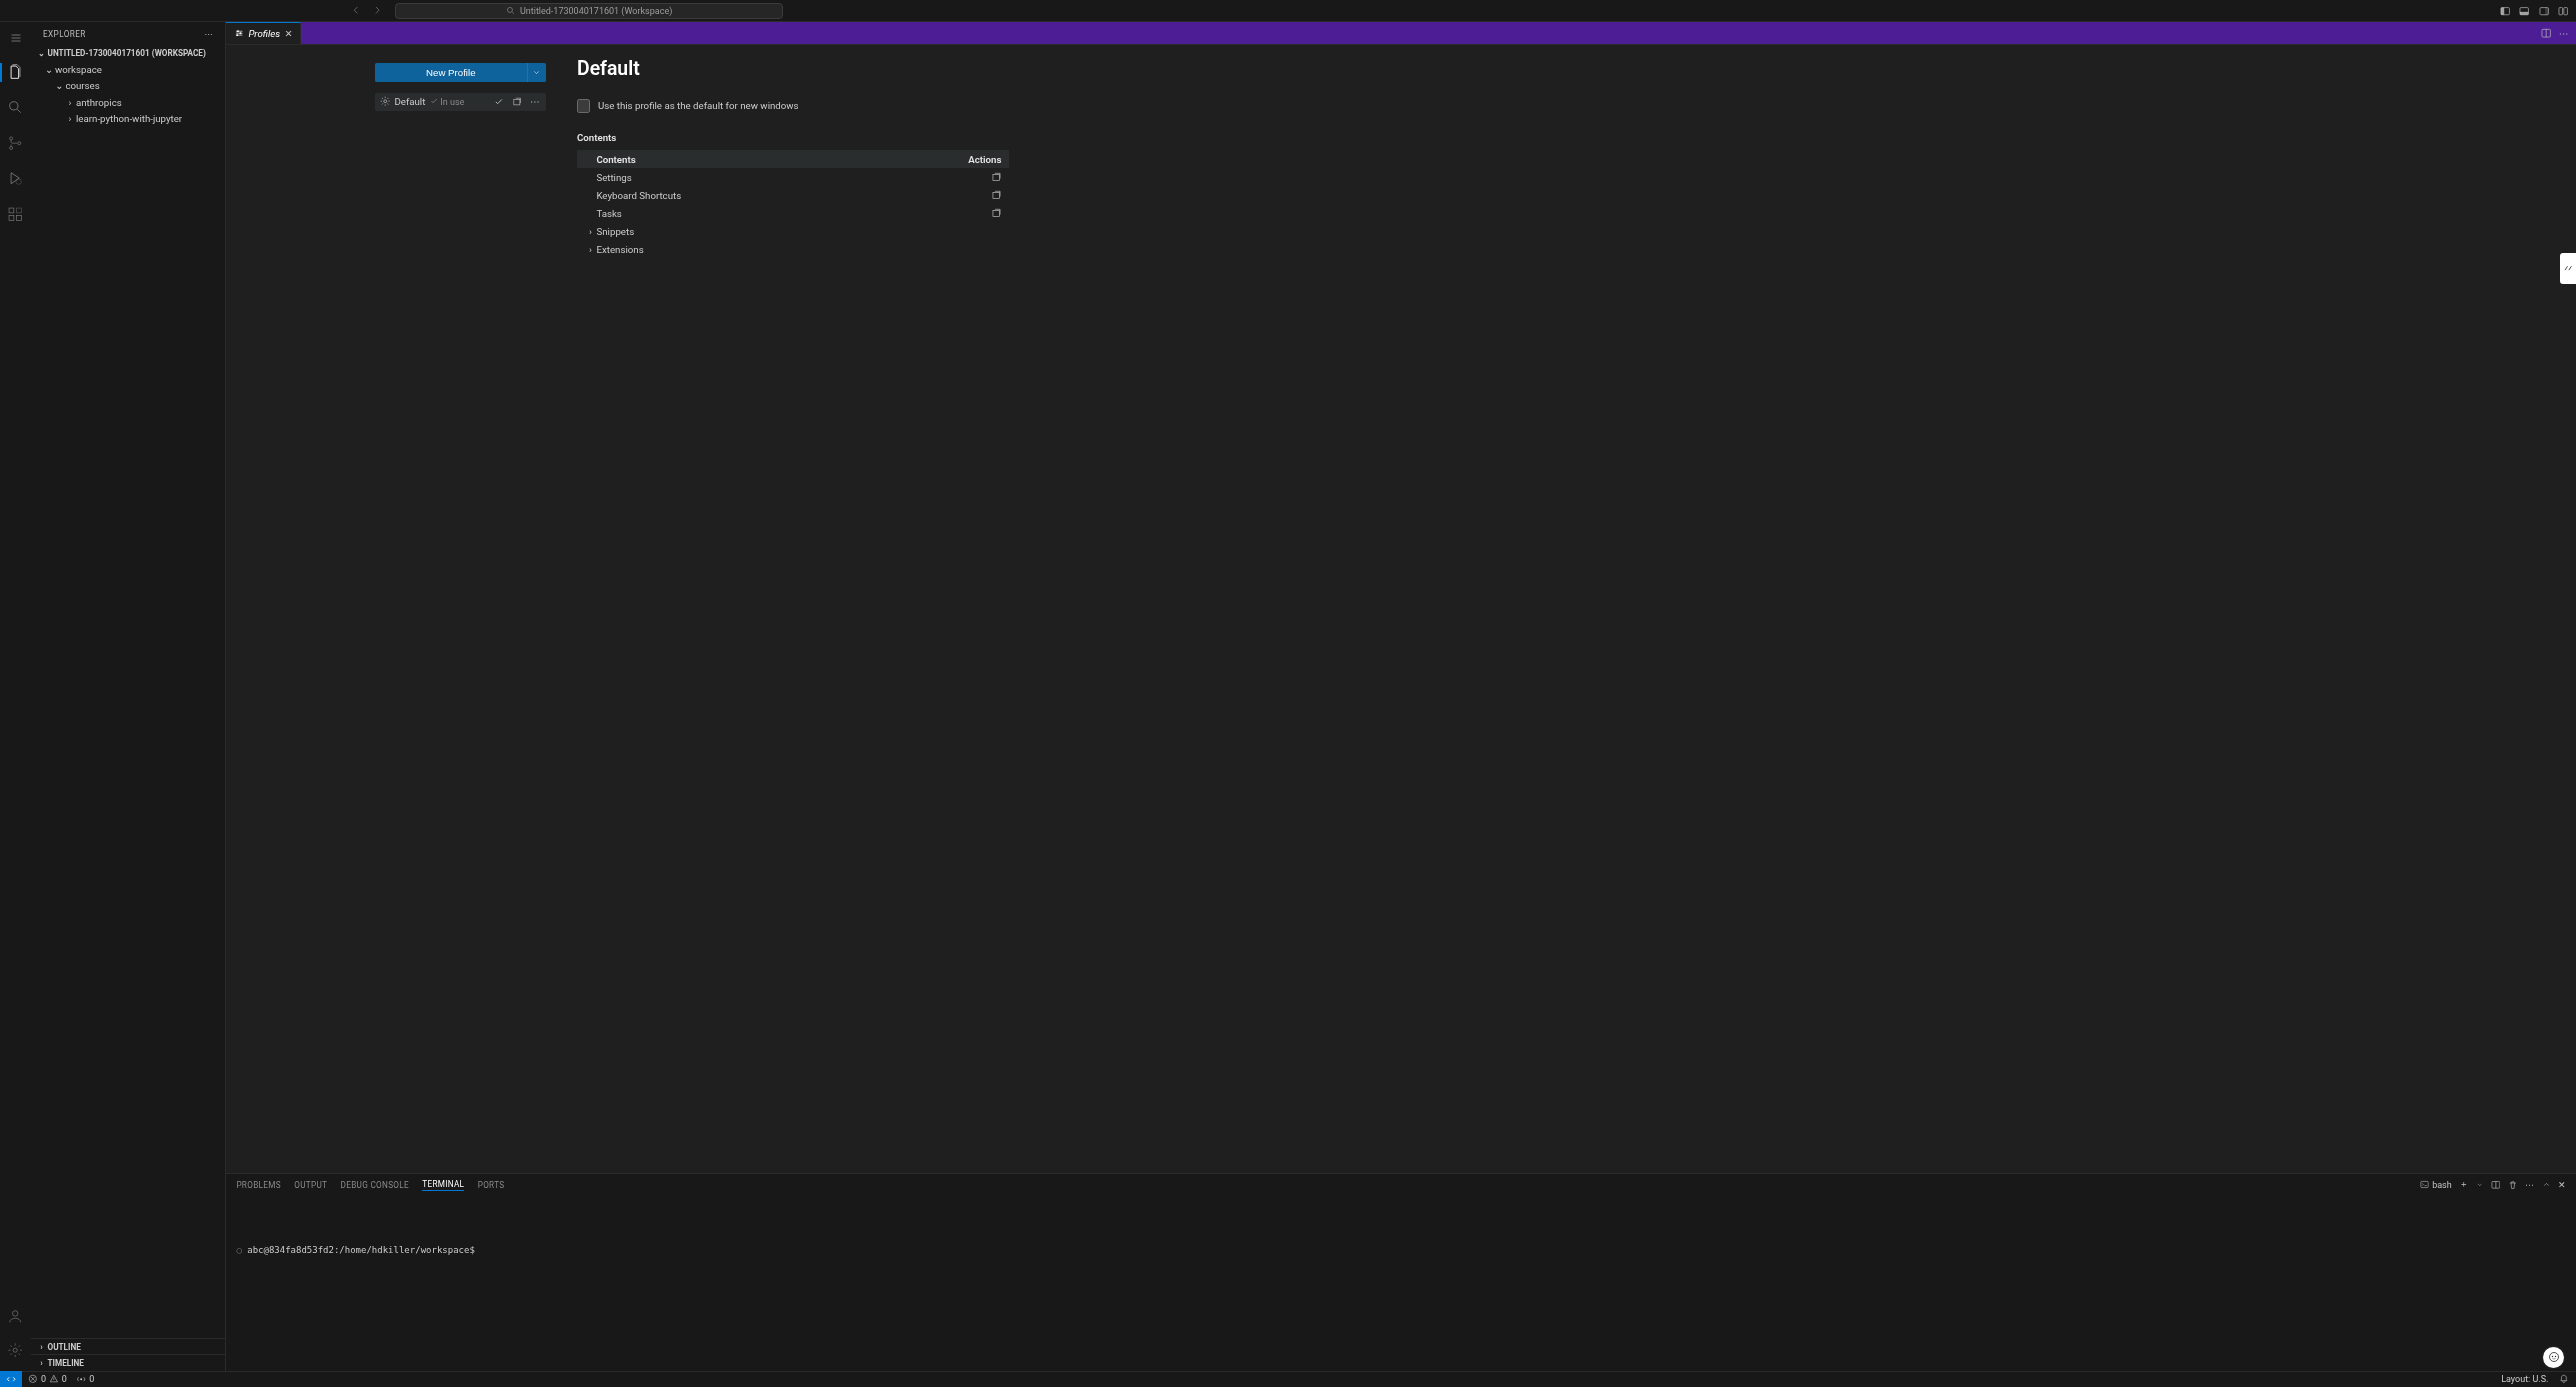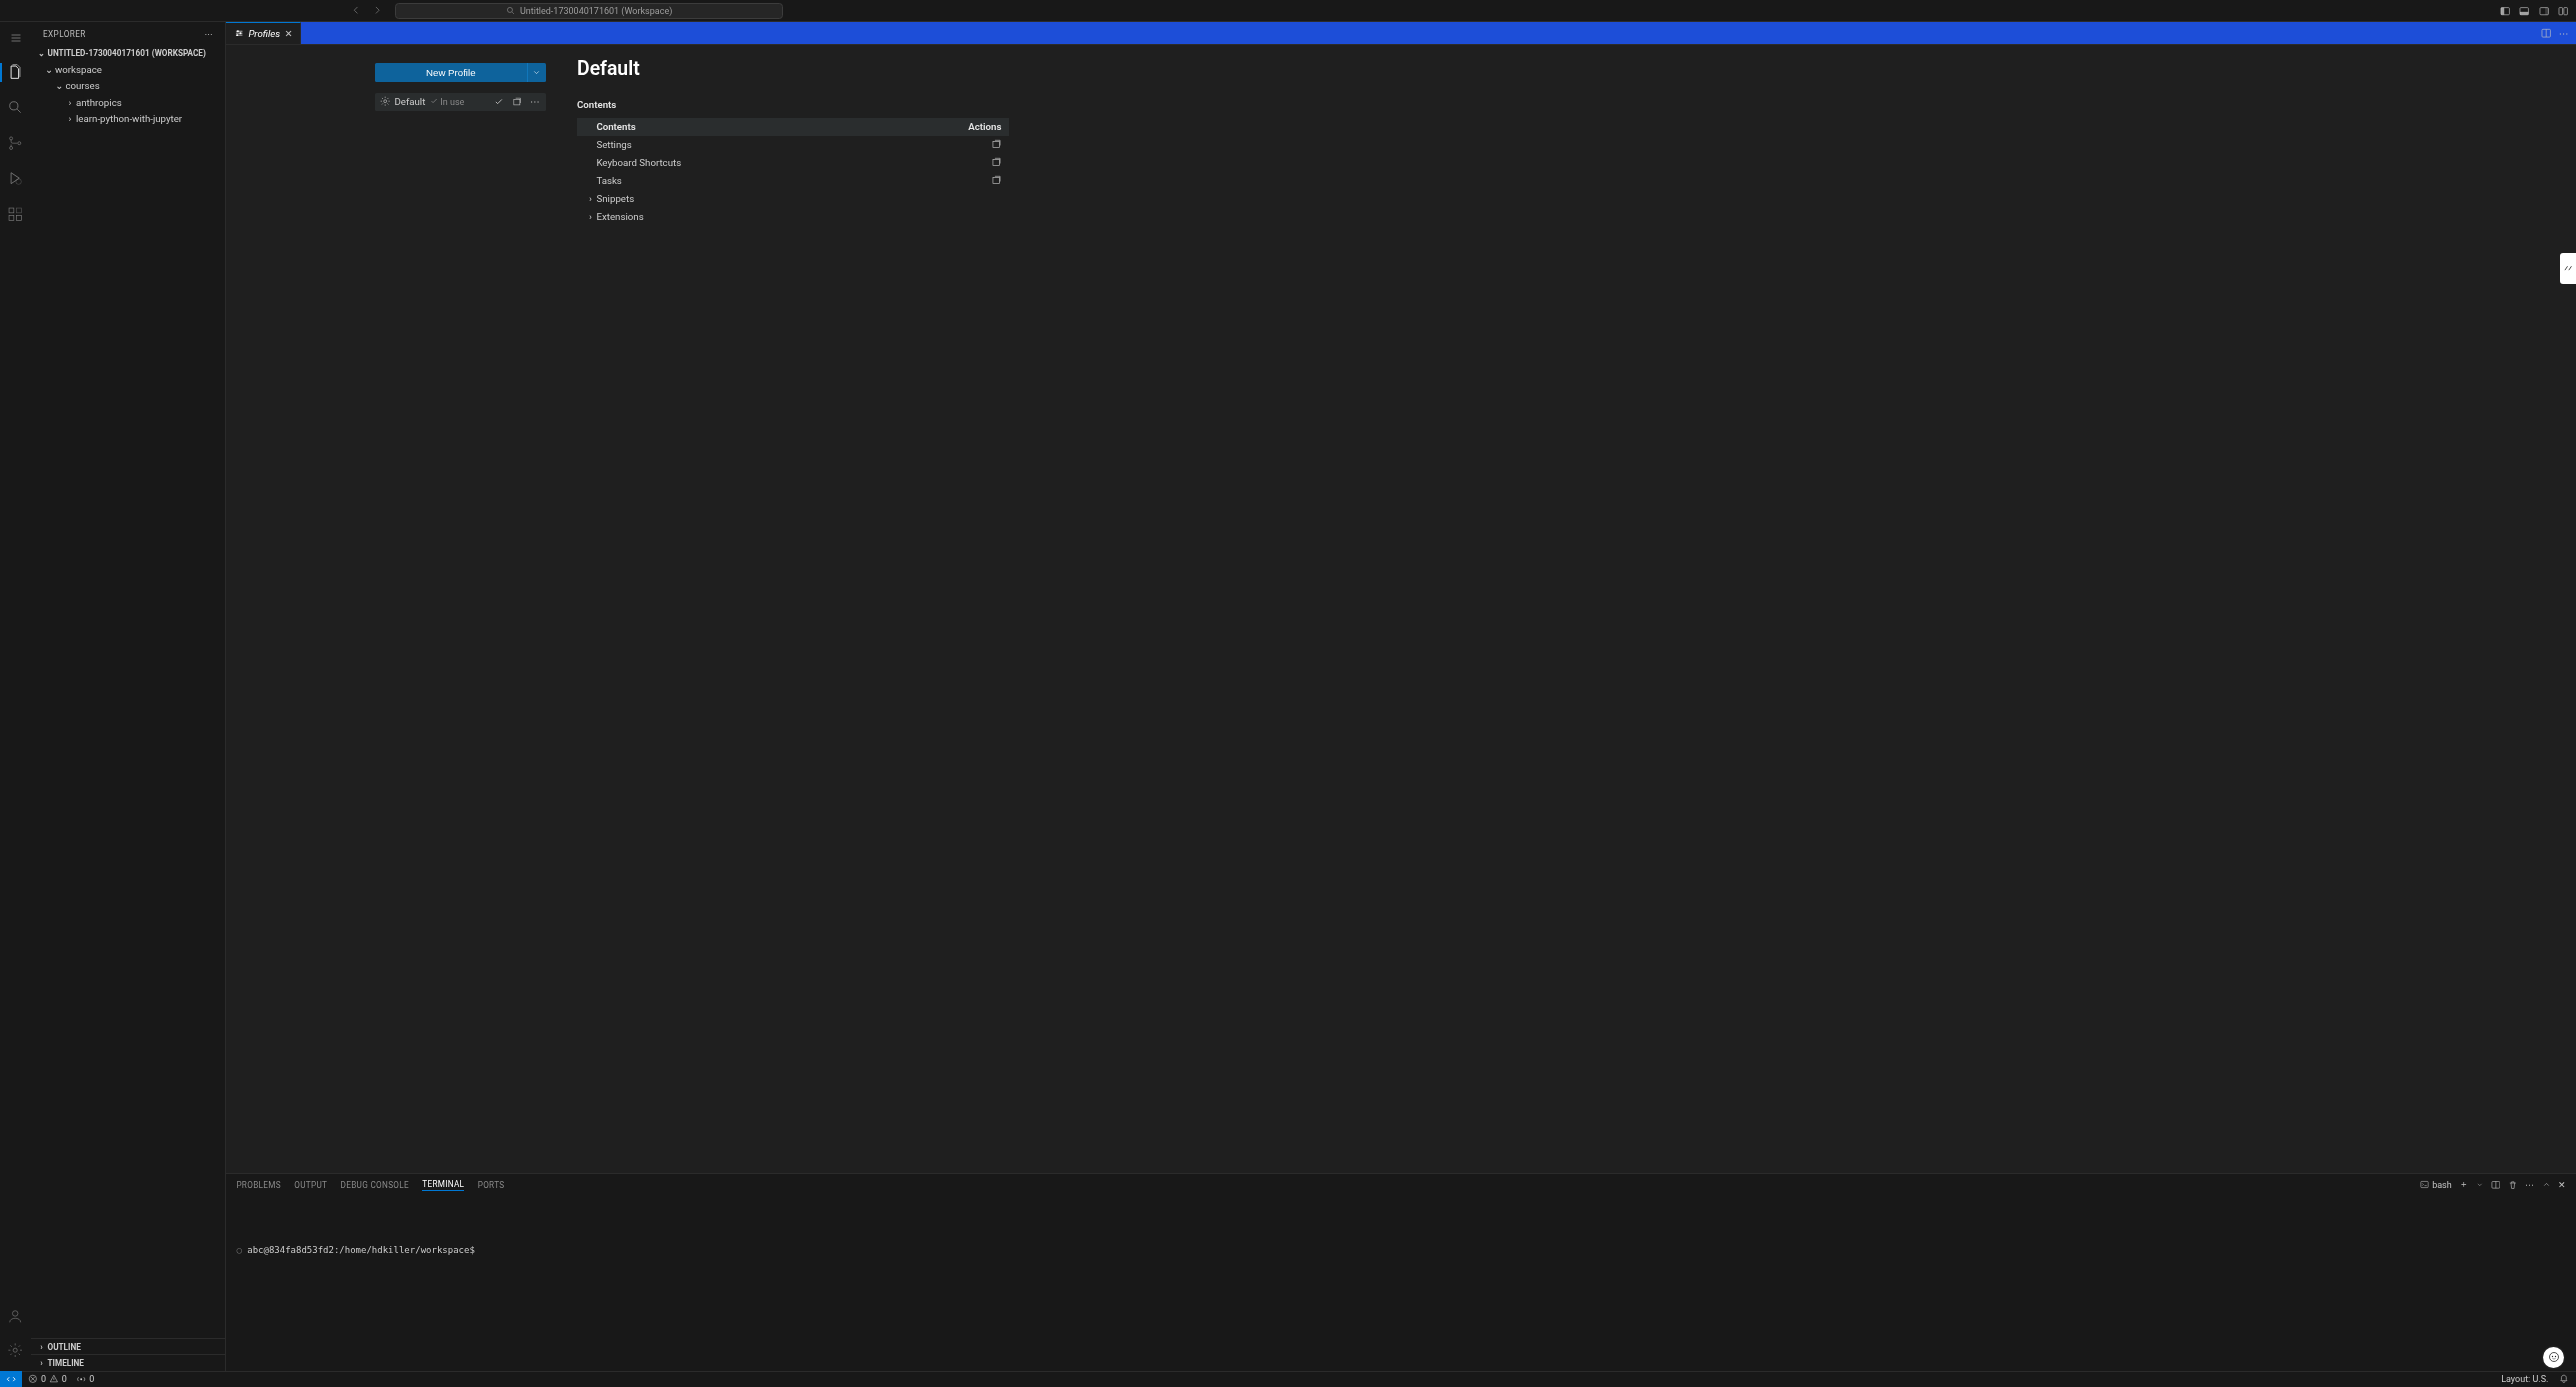--- a/index.html
+++ b/index.html
@@ -92,21 +92,21 @@
 .chev { width: 12px; display: inline-flex; justify-content: center; color: #c5c5c5; }
 .sidebar-footer .section-hdr {
   display: flex; align-items: center; height: 16.4px; padding-left: 4.5px;
   font-size: 8.2px; font-weight: 700; color: #cccccc; border-top: 0.7px solid #2b2b2b;
 }
 
 
 .editor-col { flex: 1; display: flex; flex-direction: column; min-width: 0; background: #1f1f1f; }
 
 
-.tab-bar { height: 22.4px; background: #1d4ed8; display: flex; align-items: stretch; border-bottom: 0.7px solid #2b2b2b; }
+.tab-bar { height: 22.4px; background: #4c1d95; display: flex; align-items: stretch; border-bottom: 0.7px solid #2b2b2b; }
 .tab {
   display: flex; align-items: center; gap: 4.5px; padding: 0 7.5px;
   background: #1f1f1f; border-top: 0.7px solid #0078d4; border-right: 0.7px solid #2b2b2b;
   font-style: italic; color: #ffffff; font-size: 9.7px;
 }
 .tab .tab-close { color: #c5c5c5; cursor: pointer; font-style: normal; }
 .tab-actions { margin-left: auto; display: flex; align-items: center; gap: 7.5px; padding-right: 7.5px; color: #c5c5c5; }
 
 
 .editor-body { flex: 1; display: flex; min-height: 0; overflow: auto; }
@@ -395,20 +395,24 @@
                 </span>
             <span class="mini">⋯</span>
           </div>
         </div>
        </div>
       </div>
 
       <div class="profiles-right">
         <h1>Default</h1>
 
+        <div class="checkbox-row">
+          <div class="fake-checkbox"></div>
+          <span>Use this profile as the default for new windows</span>
+        </div>
 
         <div class="section-title">Contents</div>
         <div class="contents-block">
           <div class="contents-hdr">
             <span>Contents</span>
             <span class="c2">Actions</span>
           </div>
           <div class="contents-row">
             <span>Settings</span>
             <span class="c2">

